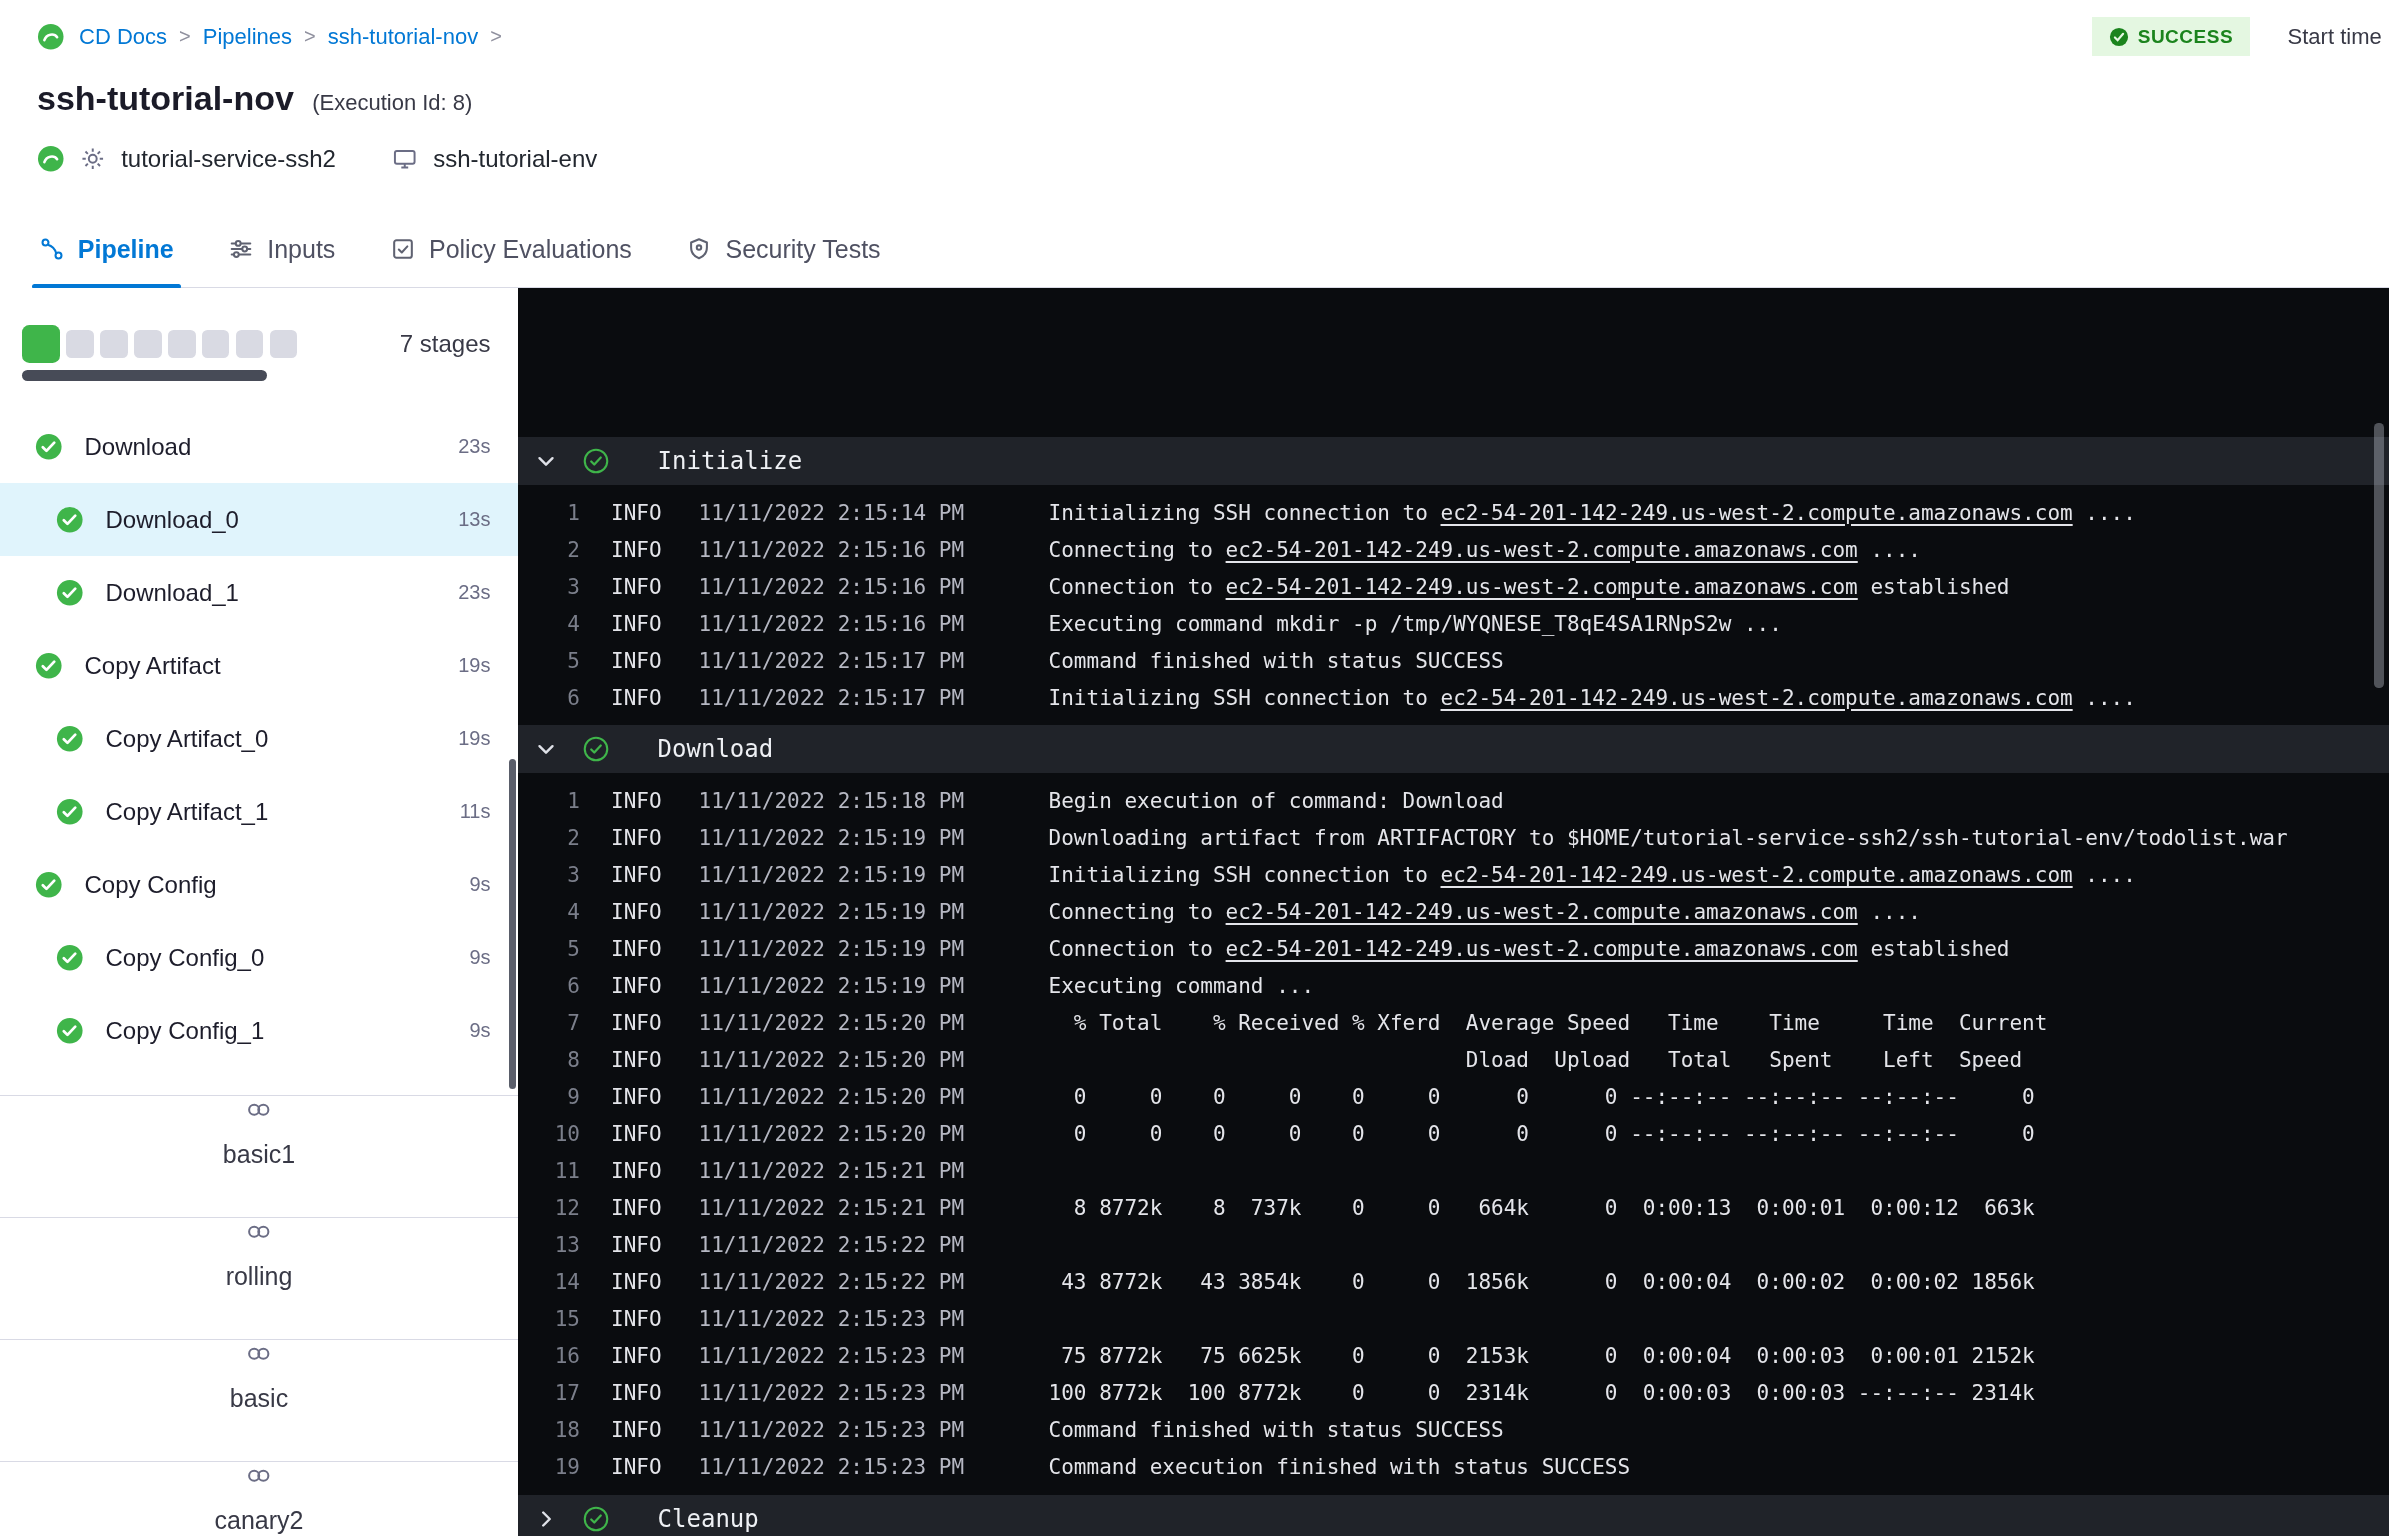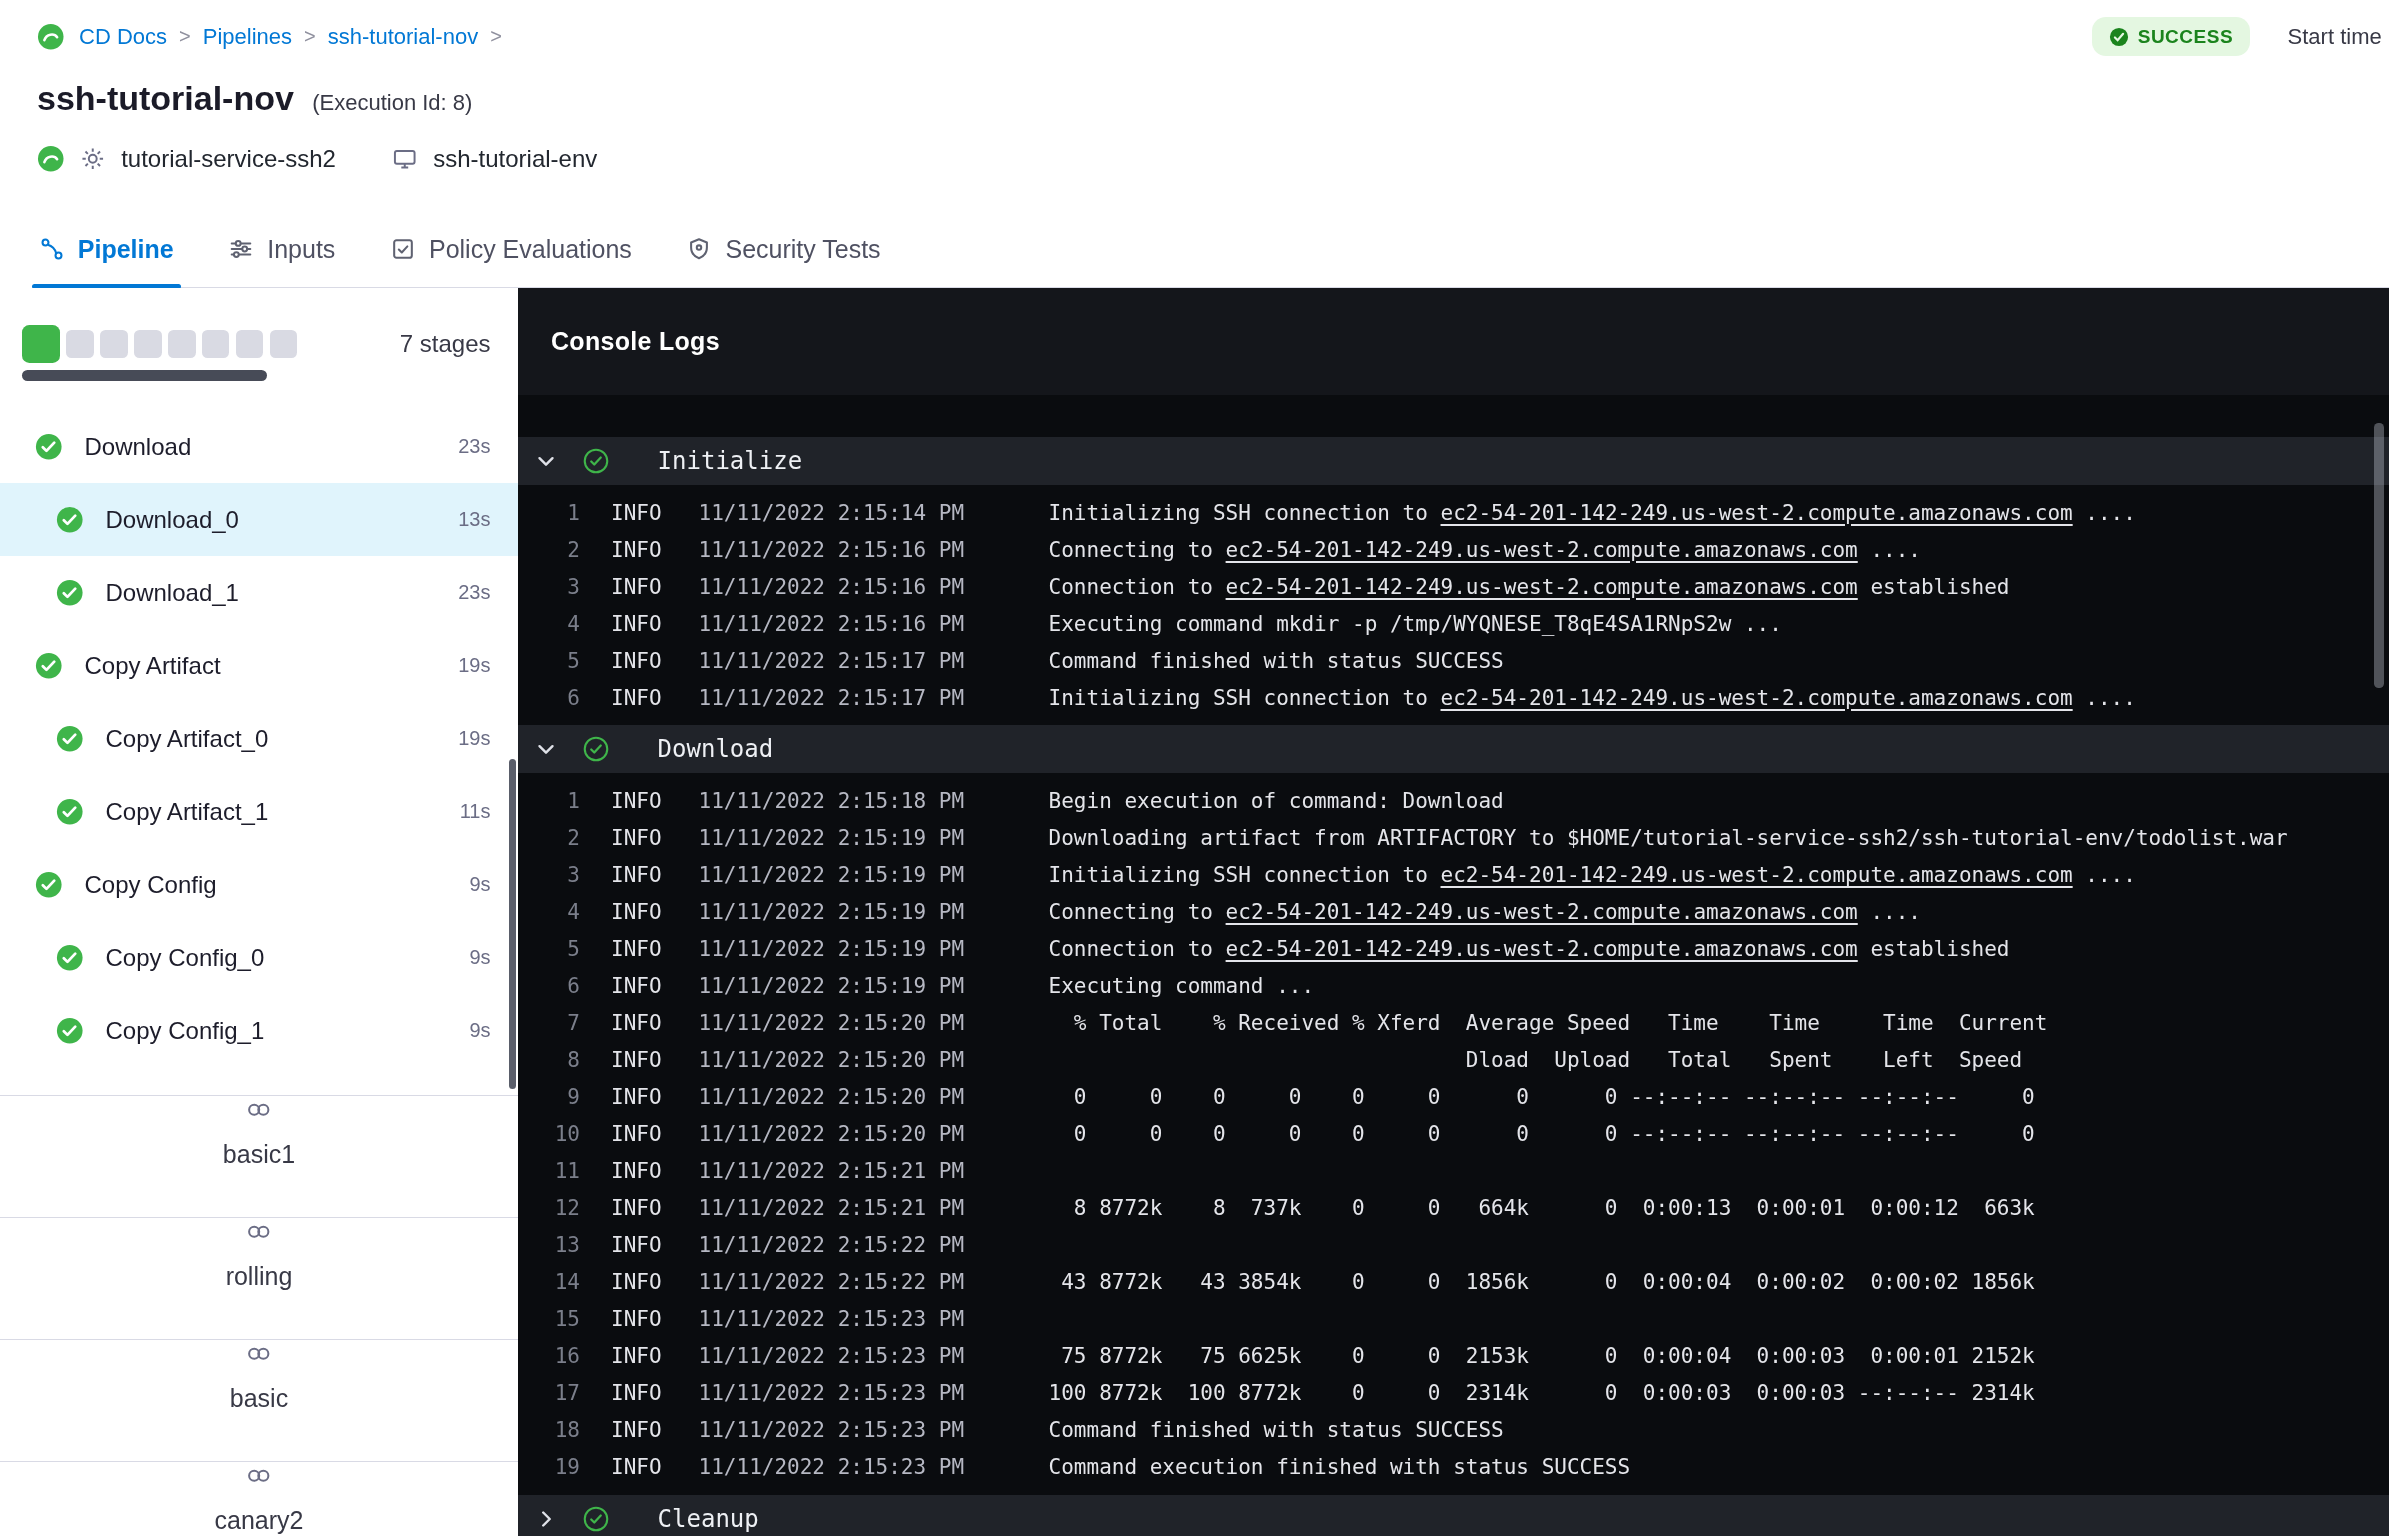--- a/index.html
+++ b/index.html
@@ -9,21 +9,21 @@
 
   
   .topbar { flex:none; background:#fff; padding-left:37px; }
   .breadcrumb-row { display:flex; align-items:center; height:40px; margin-top:16.5px; padding-right:7.3px; }
   .logo { display:flex; margin-right:14.6px; }
   .logo svg { width:27.5px; height:27.5px; display:block; }
   .breadcrumb { display:flex; align-items:center; }
   .crumb { color:#0278d5; font-size:22px; text-decoration:none; cursor:pointer; }
   .crumb-sep { color:#90919f; font-size:20px; margin:0 12px; }
   .top-right { margin-left:auto; display:flex; align-items:center; gap:38px; }
-  .badge { display:flex; align-items:center; gap:9.2px; background:#e4f7e1; border-radius:14px; padding:8.2px 16.5px; }
+  .badge { display:flex; align-items:center; gap:9.2px; background:#e4f7e1; border-radius:0; padding:8.2px 16.5px; }
   .badge .icon svg { width:20px; height:20px; display:block; }
   .badge-label { color:#1b841d; font-weight:bold; font-size:19px; letter-spacing:0.5px; }
   .start-time { color:#383946; font-size:22px; white-space:nowrap; }
 
   .title-row { display:flex; align-items:baseline; gap:18.3px; margin-top:22px; }
   .page-title { font-size:34px; font-weight:bold; color:#1b1b28; }
   .exec-id { font-size:22px; color:#383946; }
 
   .meta-row { display:flex; align-items:center; margin-top:27.5px; font-size:24px; color:#22272f; gap:14.6px; }
   .meta-row .icon { display:flex; }
@@ -335,23 +335,20 @@
                 <circle cx="20" cy="15" r="5.5"></circle>
               </svg>
             </span>
             <span class="pipeline-label">canary2</span>
           </div>
         </div>
       <div class="side-scrollbar"></div>
     </aside>
 
     <main class="console">
-      <div class="console-titlebar">
-        <span class="console-title">Console Logs</span>
-      </div>
       <div class="console-body">
           <div class="log-section-header first">
             <span class="sec-chevron">
               <svg viewBox="0 0 28 28" fill="none" stroke="#dfe1e8" stroke-width="2.6" stroke-linecap="round" stroke-linejoin="round">
                 <path d="M7 11l7 7 7-7"></path>
               </svg>
             </span>
             <span class="sec-status">
               <svg viewBox="0 0 30 30">
                 <circle cx="15" cy="15" r="13" fill="none" stroke="#3fb54a" stroke-width="2.4"></circle>

